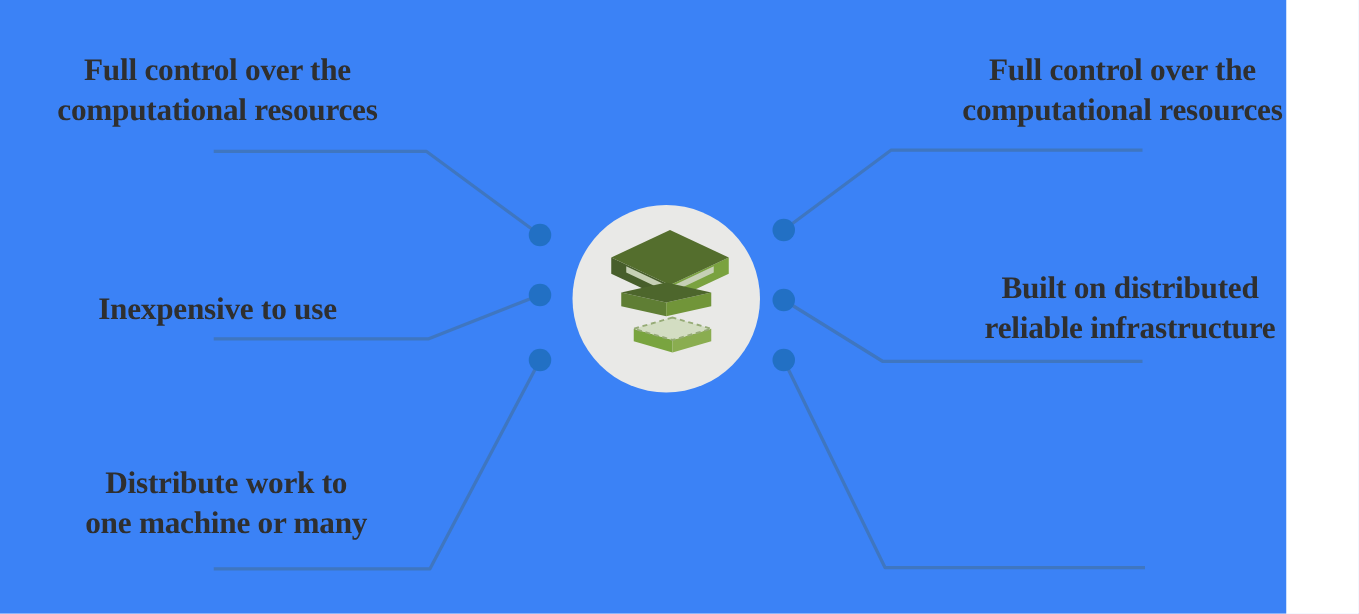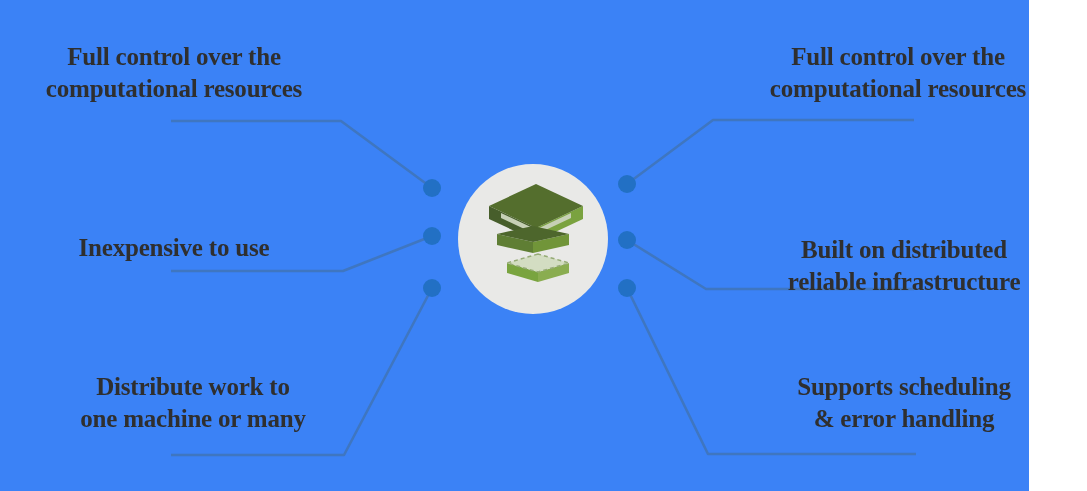--- a/index.html
+++ b/index.html
@@ -27,23 +27,23 @@
     font-weight: 700;
     font-size: 25px;
     line-height: 32px;
     color: #2f2f2f;
     text-align: center;
     white-space: pre-line;
     letter-spacing: -0.2px;
   }
   .lbl-left-top    { left: 0px;   top: 41px;  width: 348px; }
   .lbl-left-mid    { left: 0px;   top: 232px; width: 348px; text-align: center; }
-  .lbl-left-bottom { left: 18px;   top: 371px; width: 350px; }
+  .lbl-left-bottom { left: 6px;   top: 371px; width: 350px; }
   .lbl-right-top   { left: 722px; top: 41px;  width: 352px; }
-  .lbl-right-mid   { left: 728px; top: 215px; width: 352px; margin-top: 19px; }
+  .lbl-right-mid   { left: 728px; top: 215px; width: 352px; }
   .lbl-right-bottom{ left: 728px; top: 371px; width: 352px; }
 </style>
 </head>
 <body>
 
 <div class="canvas">
 
   <svg class="connector-layer" viewBox="0 0 1087 491" xmlns="http://www.w3.org/2000/svg">
 
     <g stroke="#3f76c0" stroke-width="2.6" fill="none" stroke-linejoin="round" stroke-linecap="butt">
@@ -96,16 +96,14 @@
 
   <div class="feature-label lbl-left-bottom">Distribute work to
 one machine or many</div>
 
   <div class="feature-label lbl-right-top">Full control over the
 computational resources</div>
 
   <div class="feature-label lbl-right-mid">Built on distributed
 reliable infrastructure</div>
 
-  <div class="feature-label lbl-right-bottom">Supports scheduling
-&amp; error handling</div>
 
 </div>
 
 </body></html>

